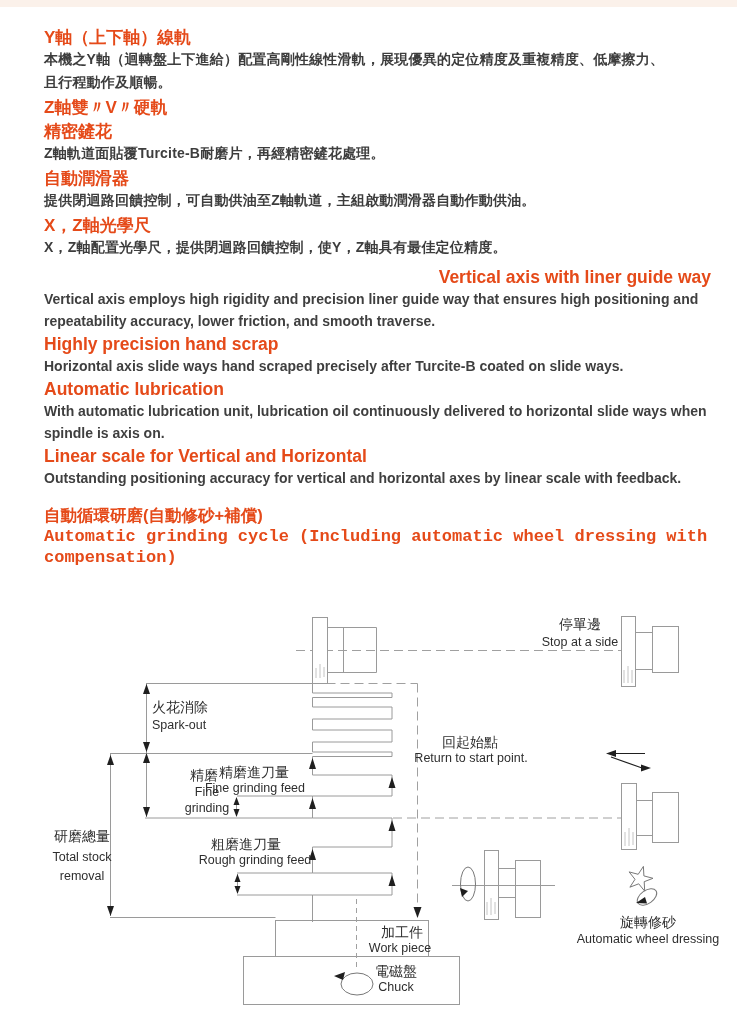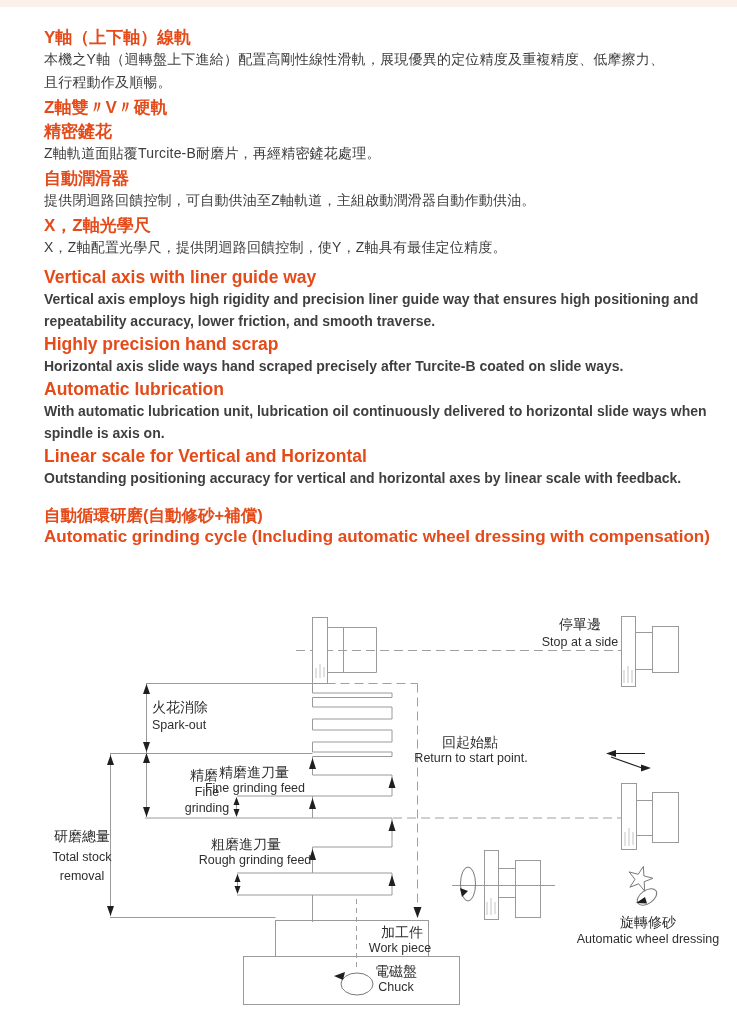--- a/index.html
+++ b/index.html
@@ -6,26 +6,26 @@
   body {
     width:737px; height:1010px; background:#ffffff;
     font-family:"Liberation Sans", sans-serif;
     color:#3d3d3d; overflow:hidden;
   }
   .page { position:relative; width:737px; height:1010px; background:#fff; }
   .top-strip { position:absolute; top:0; left:0; width:737px; height:7px; background:#fbf1ea; }
   .content { position:absolute; top:28px; left:44px; right:26px; }
   .h-zh { font-size:17px; line-height:20px; font-weight:bold; color:var(--accent,#e54a19); margin:4px 0 0 0; }
   .sec-zh:first-child .h-zh { margin-top:0; }
-  .p-zh { font-size:14px; line-height:23px; color:#3d3d3d; letter-spacing:0.2px; }
+  .p-zh { font-size:14px; line-height:23px; color:#3d3d3d; letter-spacing:0.2px;font-weight:bold; }
   .h-en { font-size:17.5px; line-height:21px; font-weight:bold; color:var(--accent,#e54a19); margin:2px 0 0 0; }
-  .sec-en.first .h-en { margin-top:8px; }
+  .sec-en.first .h-en { margin-top:8px;text-align:right; }
   .p-en { font-size:14px; line-height:22px; color:#3f3f3f;font-weight:bold; }
   .cycle-zh { font-size:16.5px; line-height:20px; font-weight:bold; color:var(--accent,#e54a19); margin-top:16px; }
-  .cycle-en { font-size:17px; line-height:21px; font-weight:bold; color:var(--accent,#e54a19); margin-top:1px; }
+  .cycle-en { font-size:17px; line-height:21px; font-weight:bold; color:var(--accent,#e54a19); margin-top:1px;font-family:Liberation Mono, monospace; }
   .diagram { position:absolute; top:610px; left:0; width:709px; height:400px; }
   svg .ln   { stroke:#9a9a9a; stroke-width:1; fill:none; }
   svg .lnd  { stroke:#a0a0a0; stroke-width:1; fill:none; stroke-dasharray:9 5; }
   svg .lnd2 { stroke:#a0a0a0; stroke-width:1; fill:none; stroke-dasharray:5 4; }
   svg .wheel { fill:#ffffff; stroke:#9a9a9a; stroke-width:1; }
   svg .box   { fill:#ffffff; stroke:#9a9a9a; stroke-width:1; }
   svg .tex  { stroke:#b5b5b5; stroke-width:0.8; fill:none; }
   svg .arr  { fill:#1f1f1f; stroke:none; }
   svg .sym  { stroke:#787878; stroke-width:1; fill:none; }
   svg .zsym { stroke:#1f1f1f; stroke-width:1.2; fill:none; }

